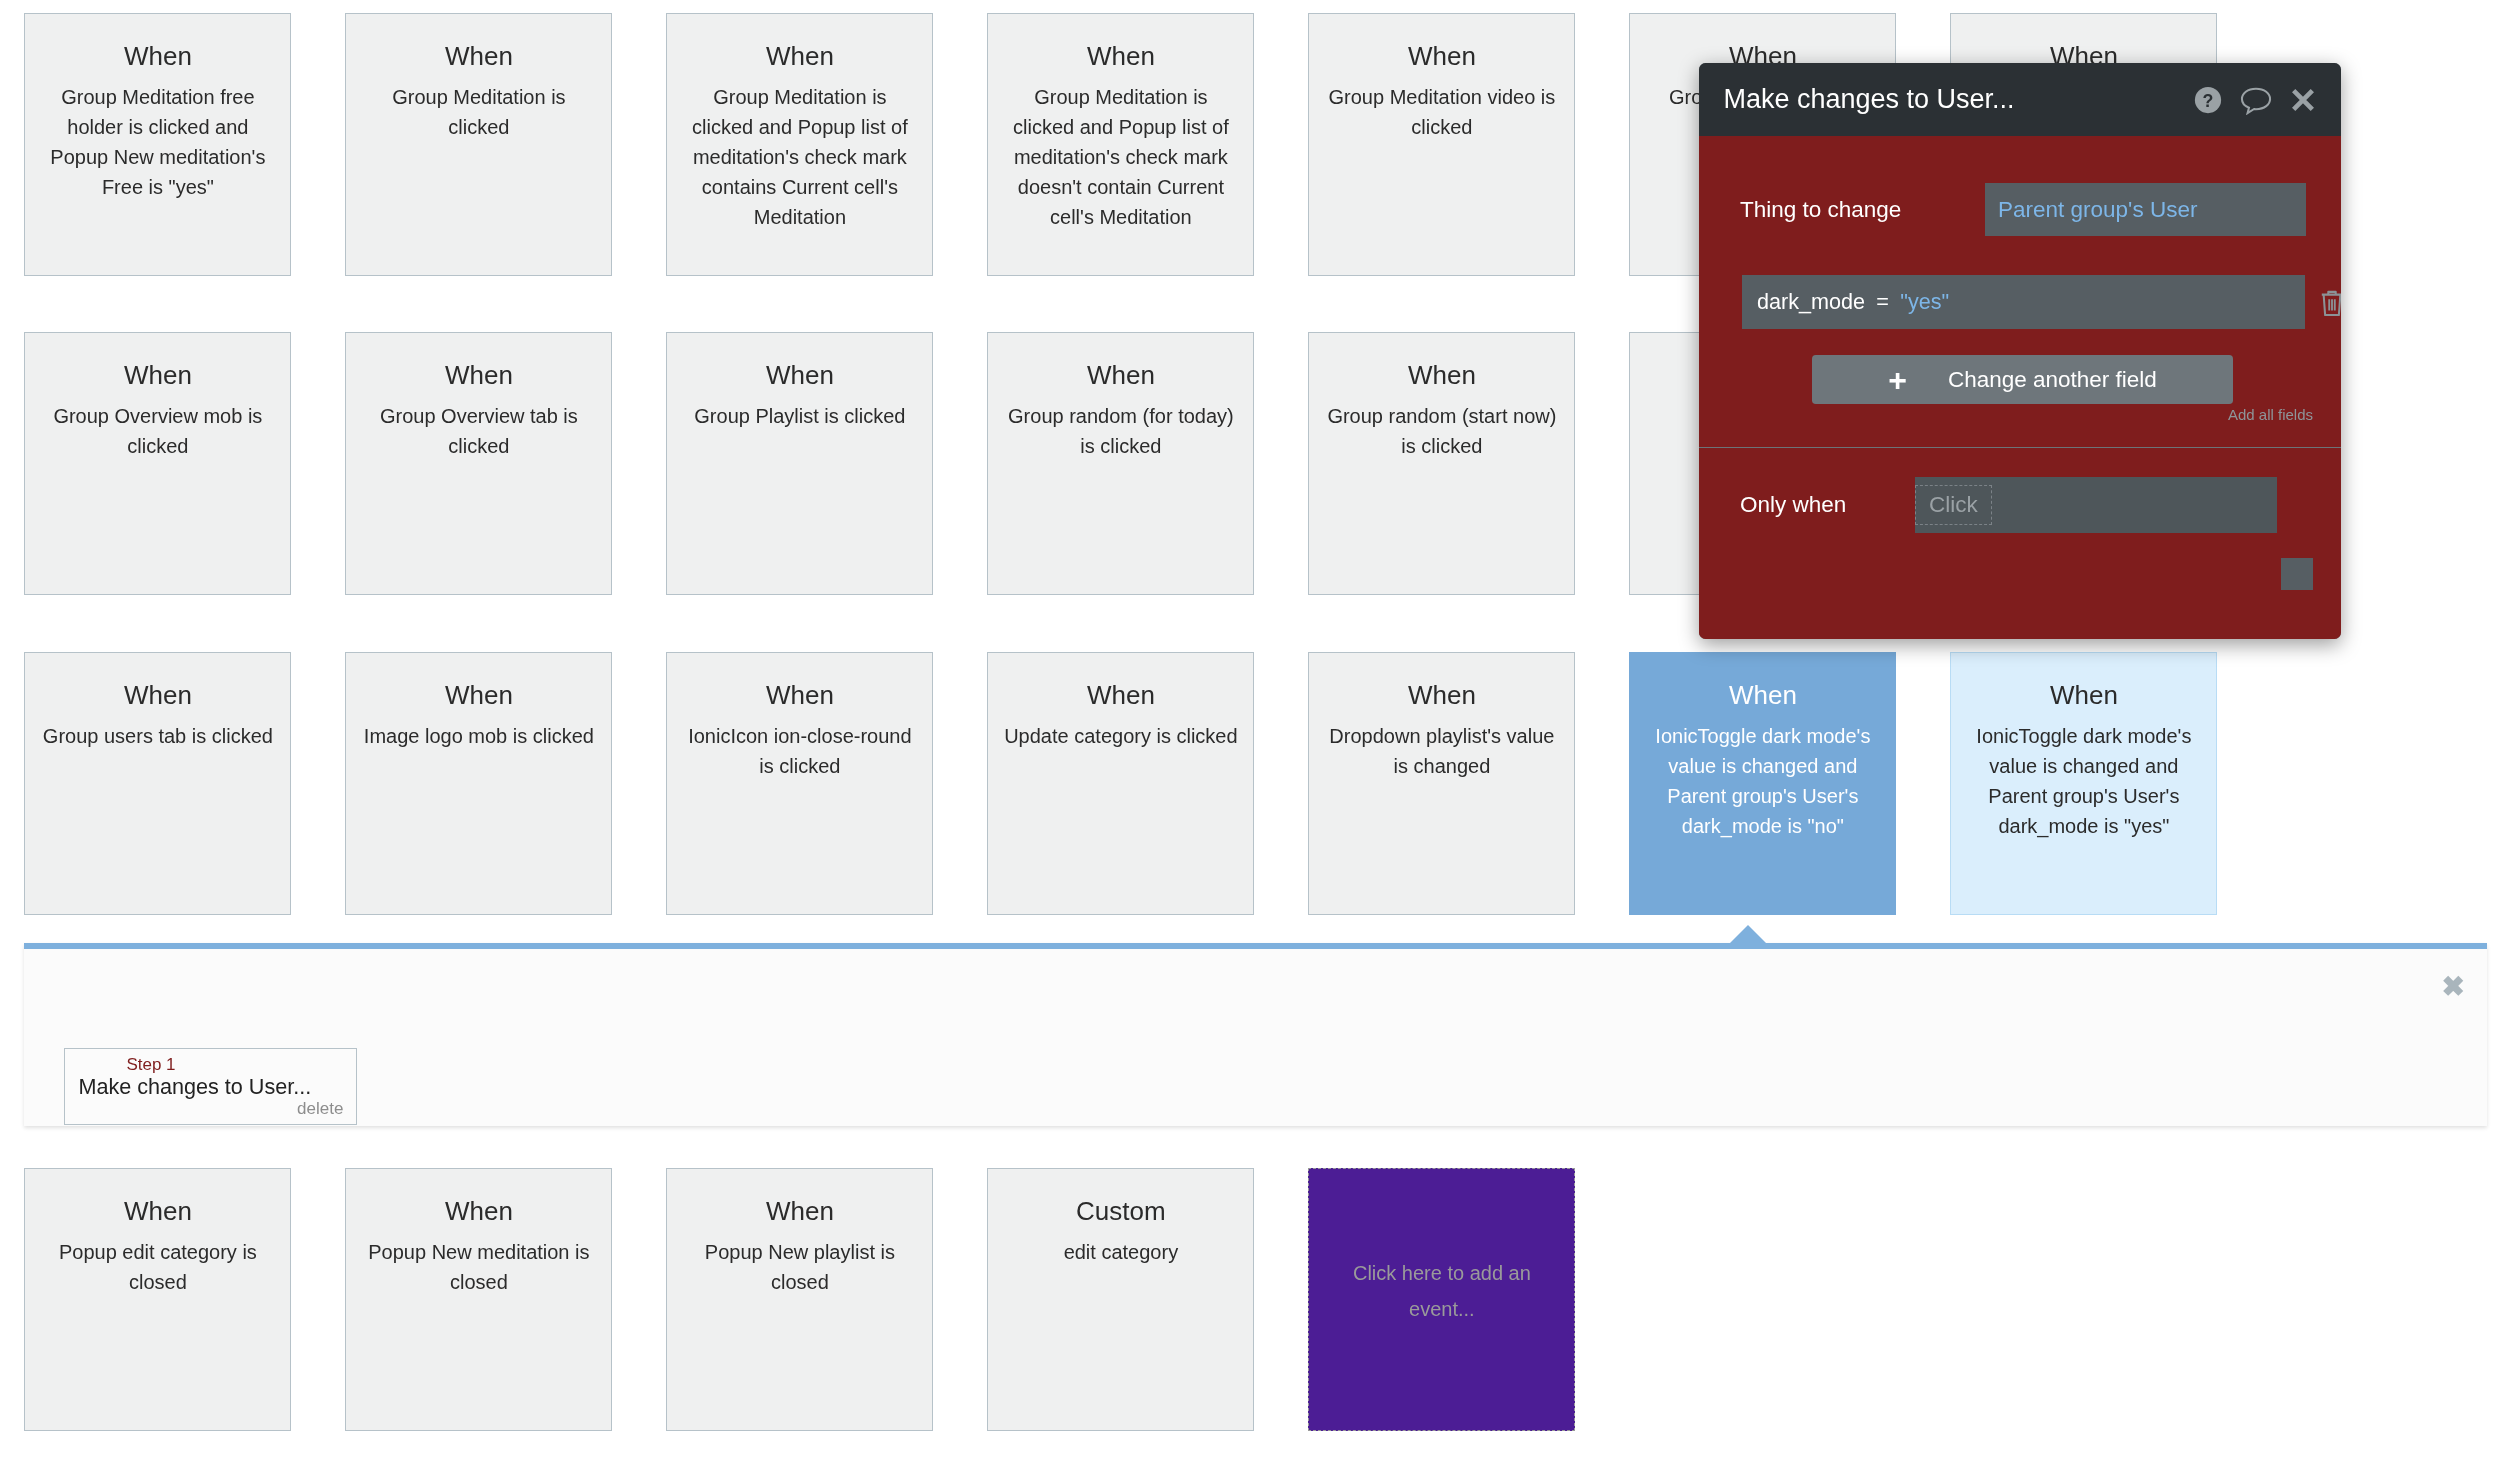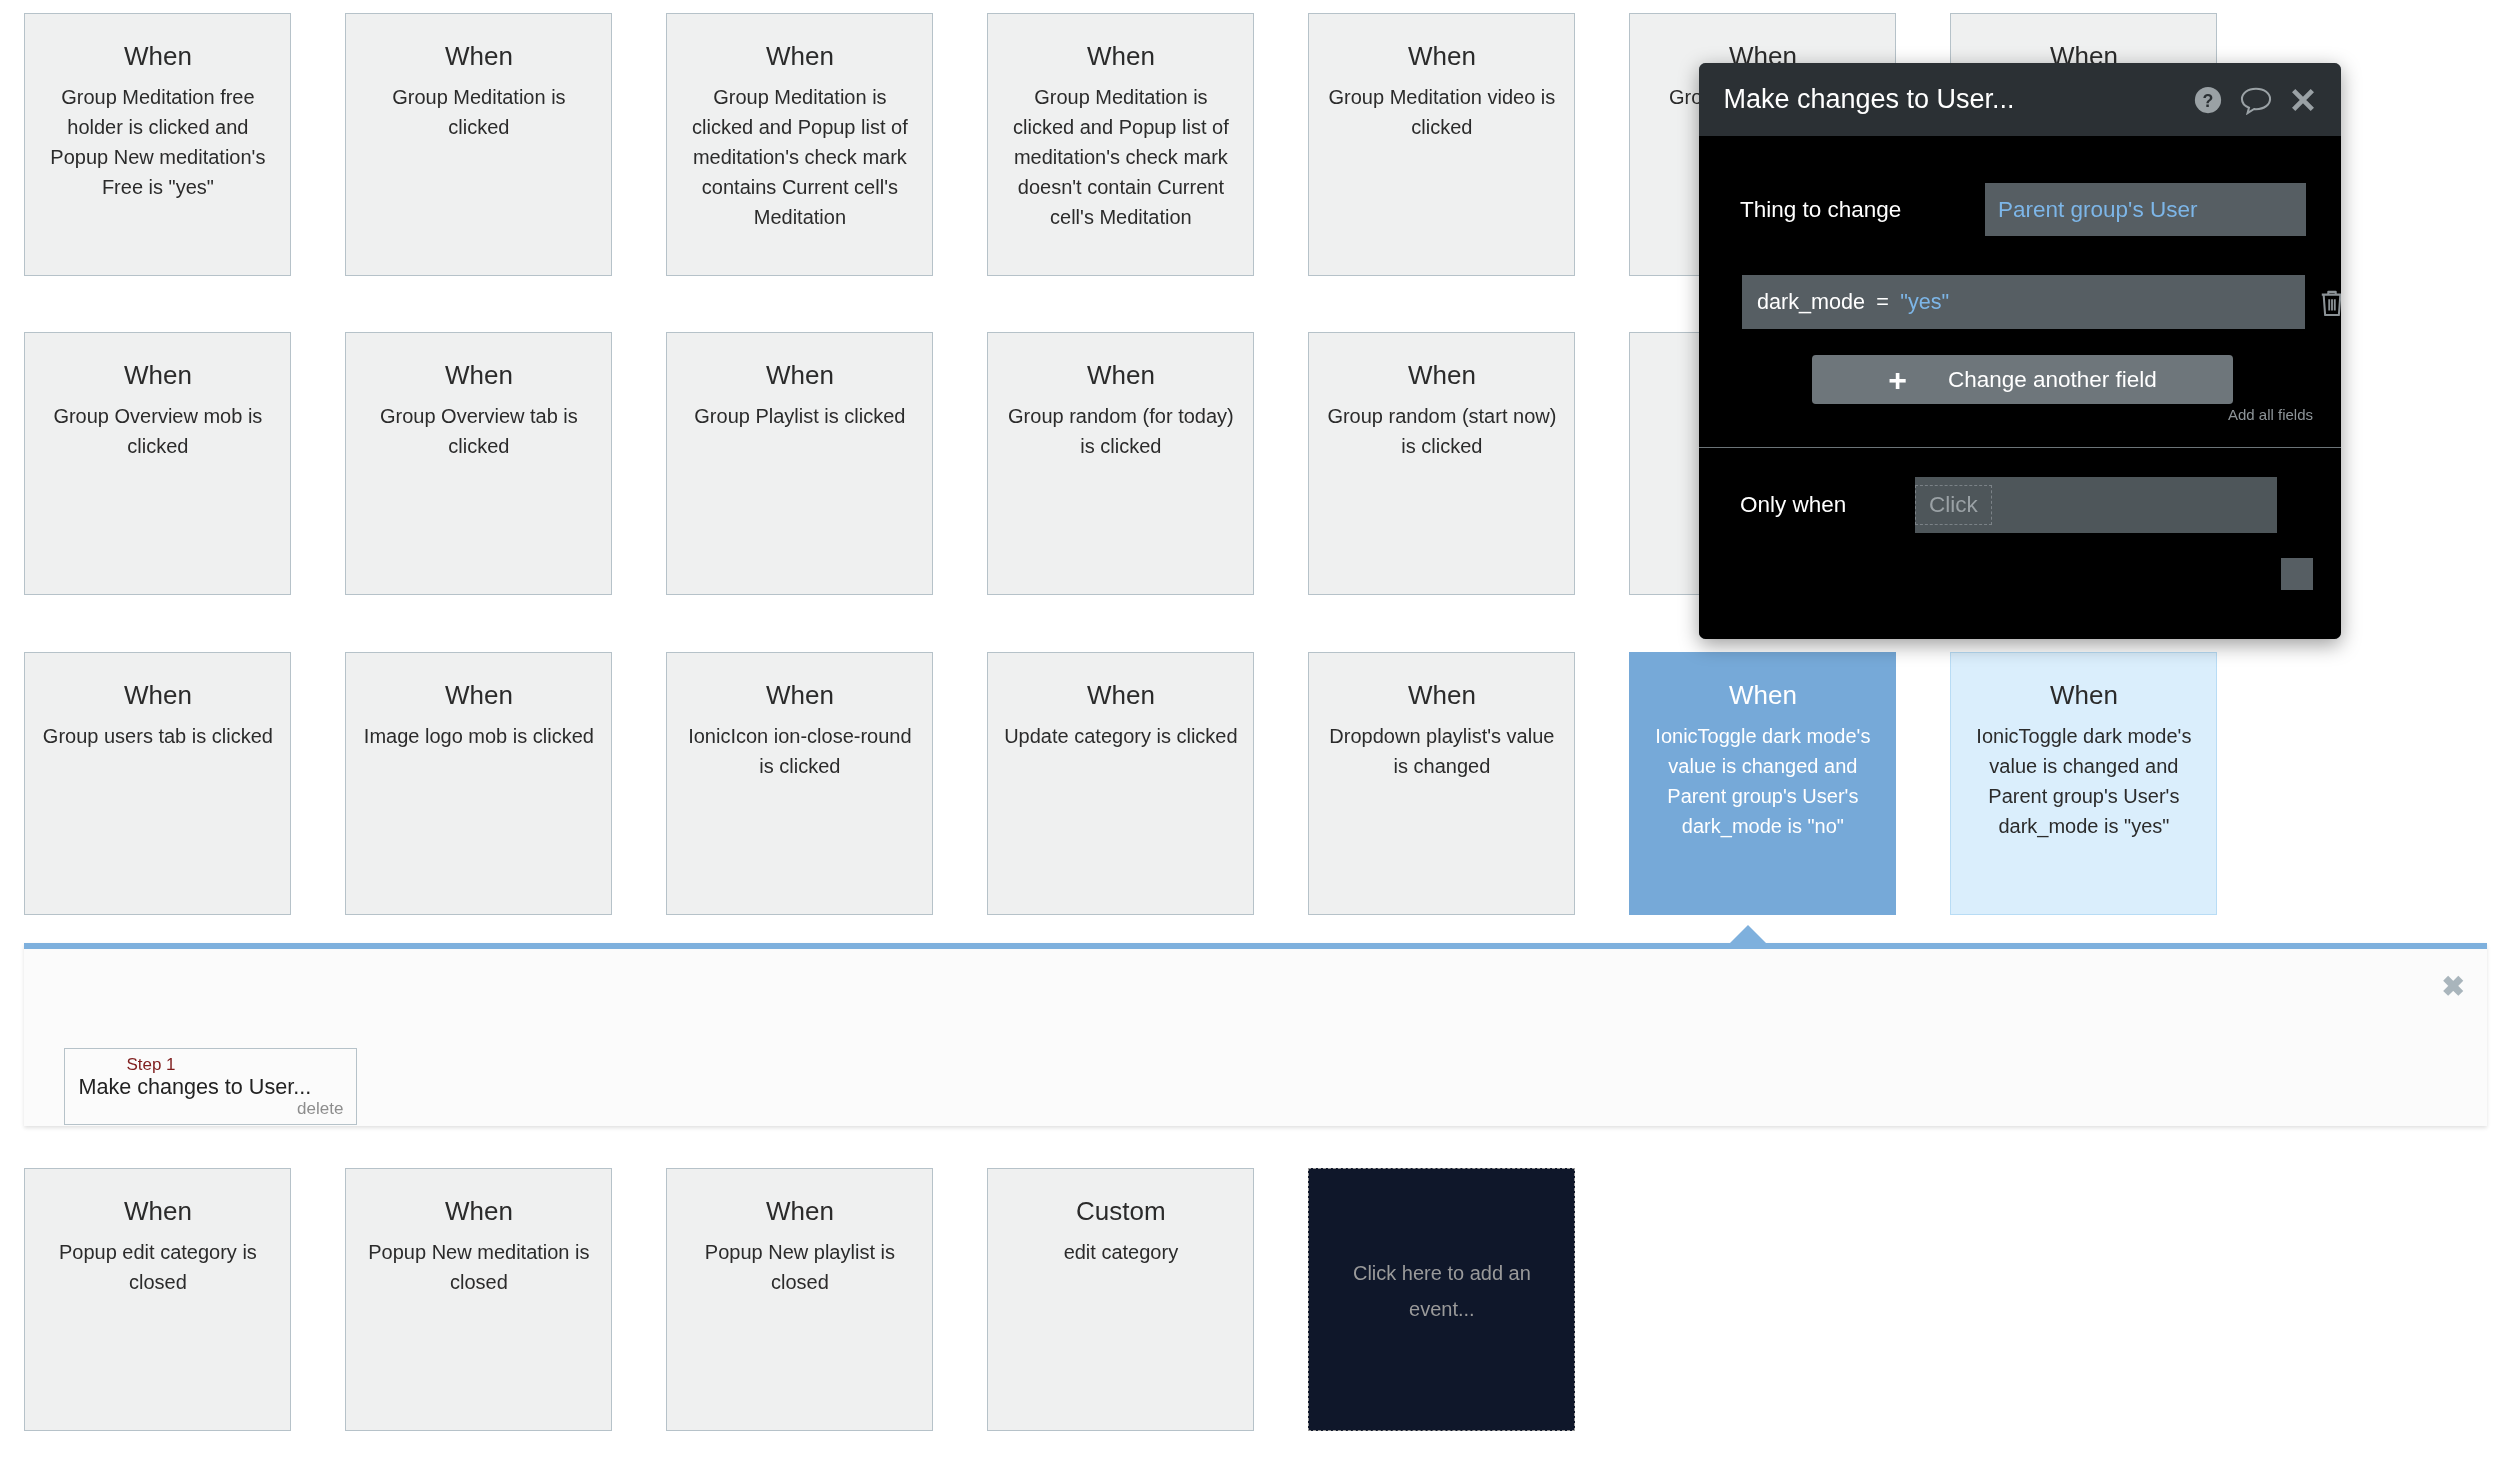--- a/index.html
+++ b/index.html
@@ -66,21 +66,21 @@
   
   .event-card.highlight {
     background: #daeefc;
     border-color: #b8dcf5;
   }
   .event-card.highlight .card-title,
   .event-card.highlight .card-desc { color: #2b2b2b; }
 
   
   .event-card.placeholder {
-    background: #0f172a;
+    background: #4c1d95;
     border: 1.9px dashed #9a9a9a;
     padding-top: 86px;
   }
   .event-card.placeholder .card-desc {
     color: #9a9a9a;
     font-size: 20px;
     line-height: 36px;
   }
 
   
@@ -176,21 +176,21 @@
     white-space: nowrap;
   }
   .hdr-icon {
     margin-left: 17px;
     display: flex;
     align-items: center;
     justify-content: center;
     cursor: pointer;
   }
   #dialog-body {
-    background: #000000;
+    background: #7f1d1d;
     height: 503px;
     position: relative;
   }
   .row-thing {
     position: absolute;
     left: 0; top: 47px;
     width: 100%;
     height: 53px;
     display: flex;
     align-items: center;

